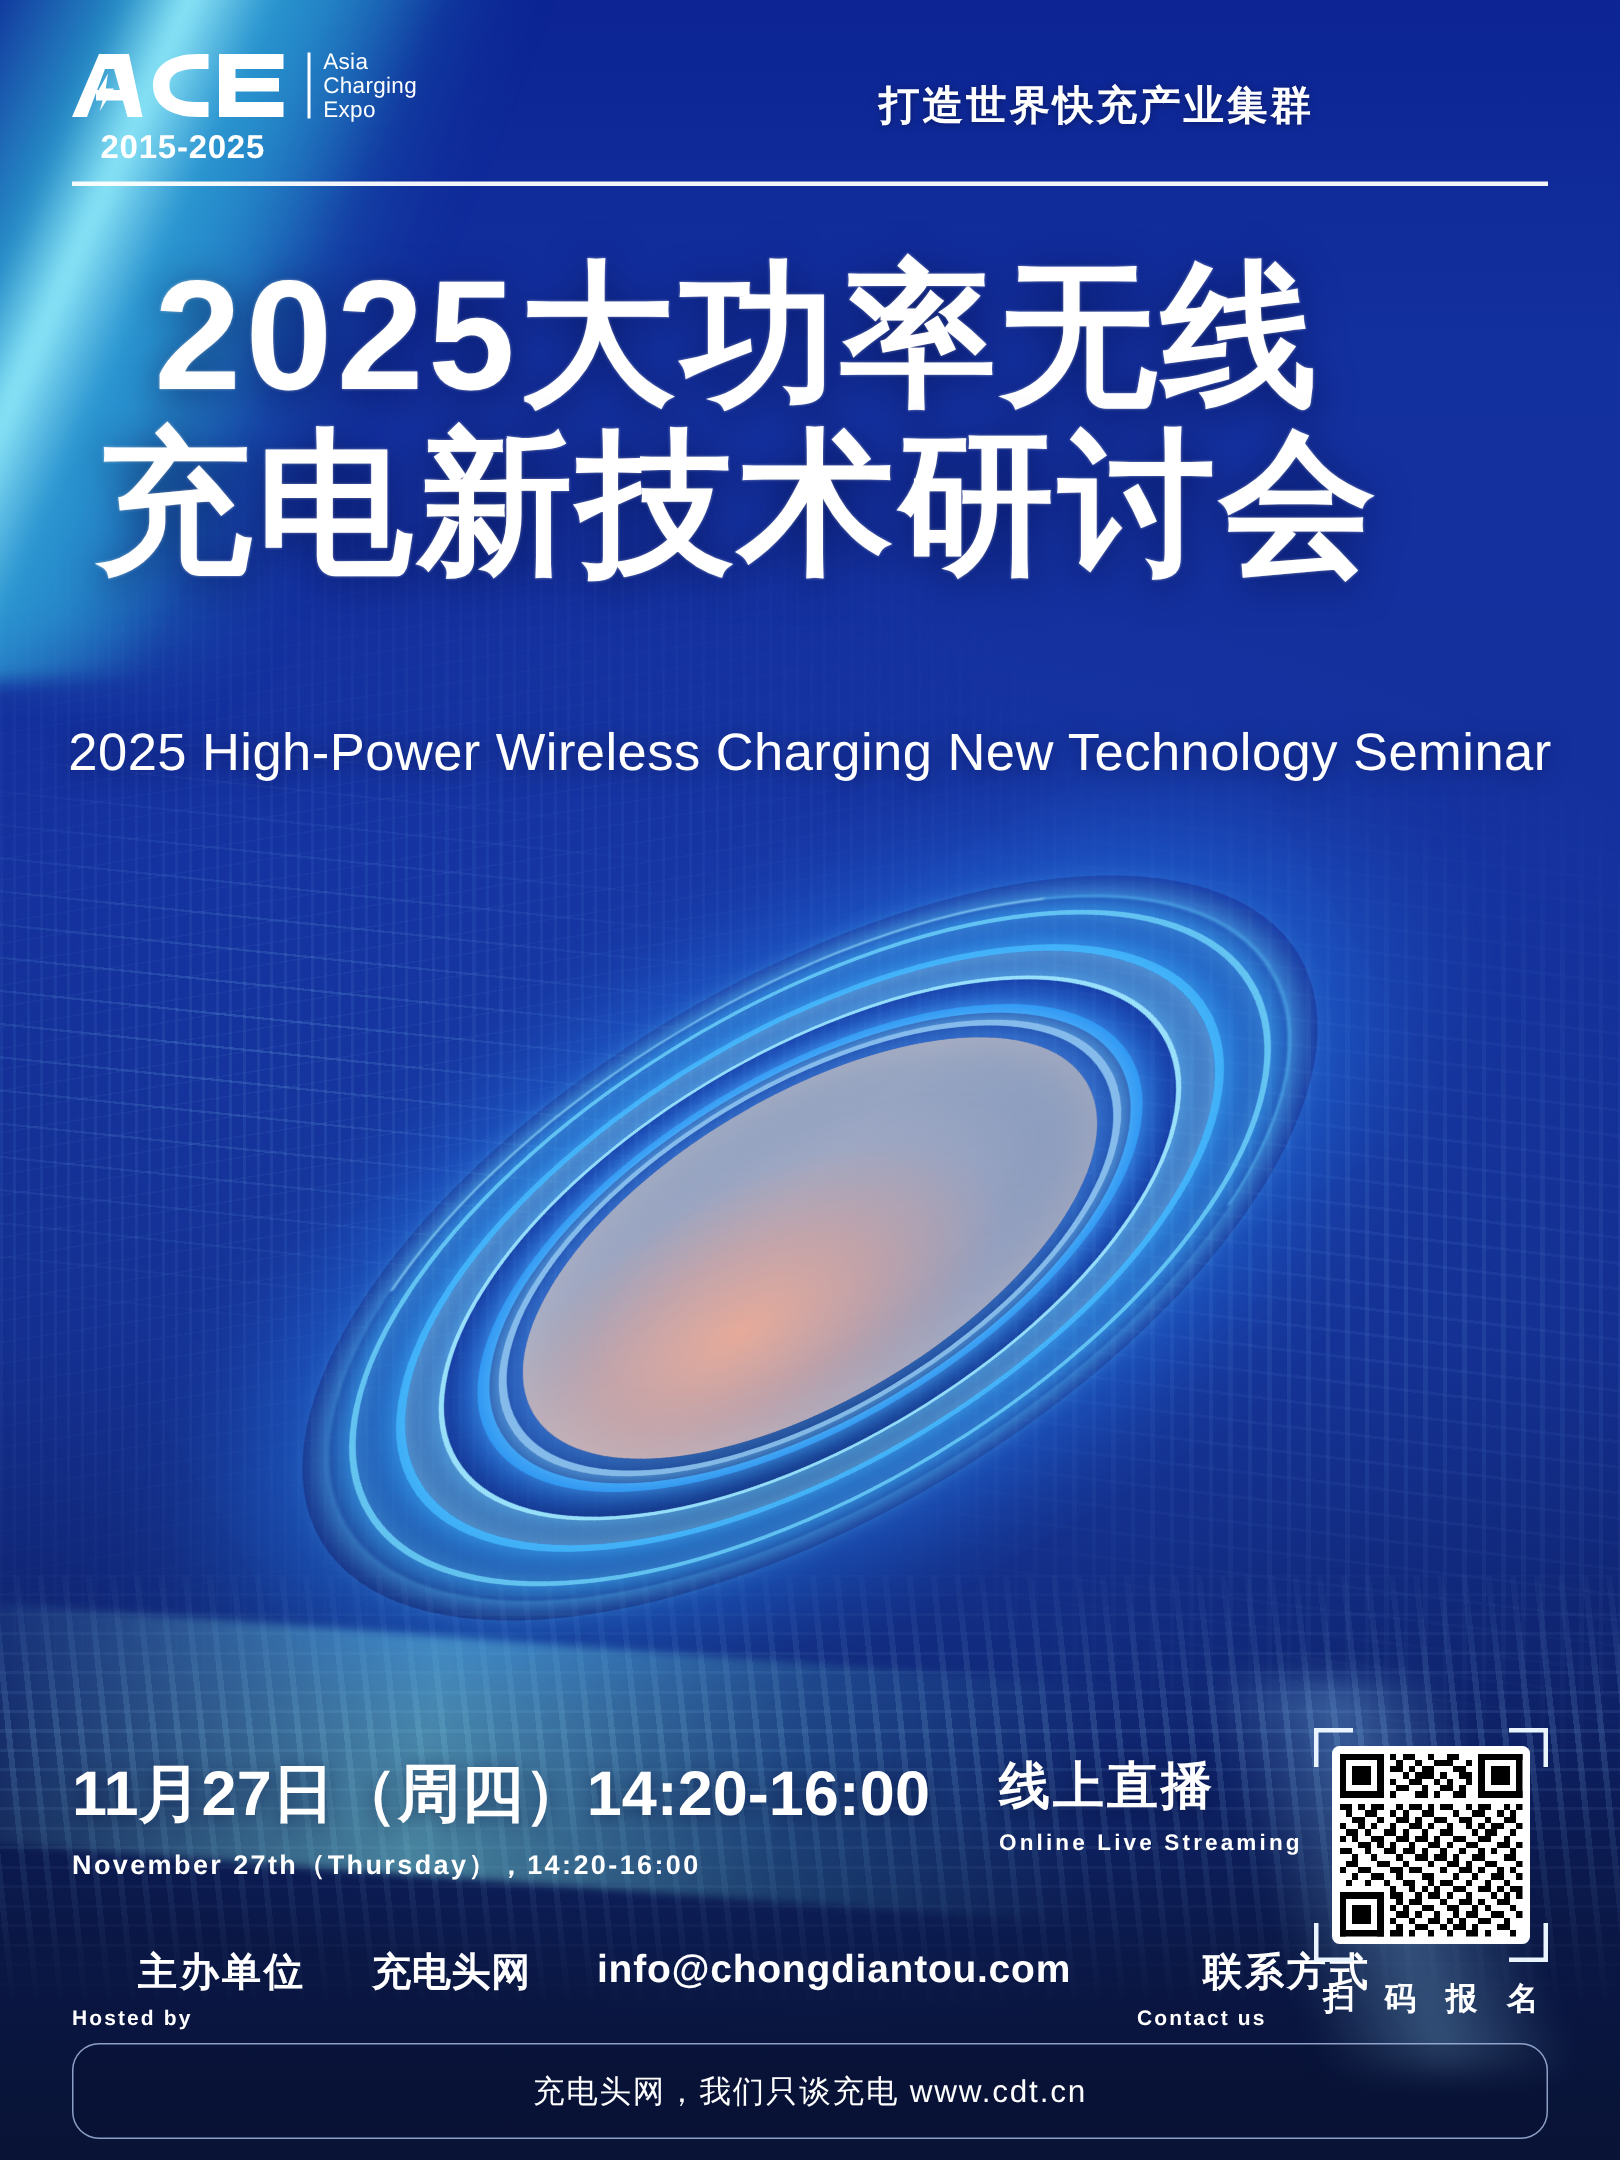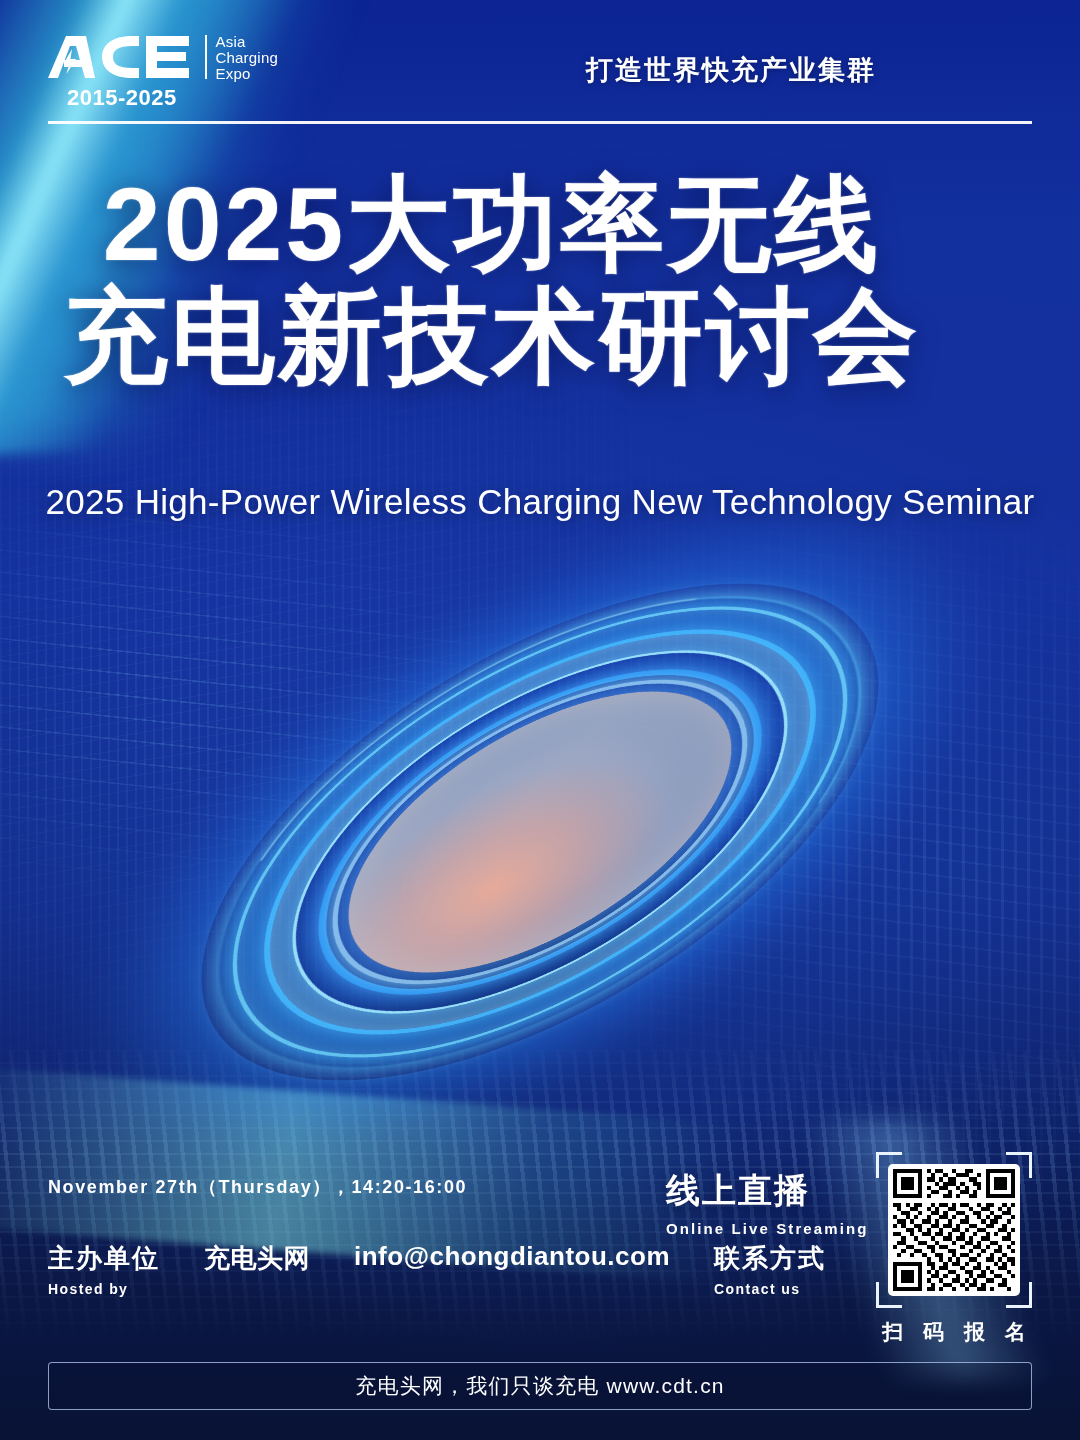--- a/index.html
+++ b/index.html
@@ -136,21 +136,21 @@
     color:#fff; font-size:35px; font-weight:400; letter-spacing:.3px;
     text-shadow:0 2px 14px rgba(0,10,60,.5);margin-top:48px; }
 
   
   .info{ position:absolute; left:48px; top:1168px; }
   .date-cn{ color:#fff; font-size:42px; font-weight:700; letter-spacing:0px; white-space:nowrap;
     text-shadow:0 2px 12px rgba(0,10,50,.5); }
   .date-en{ color:#fff; font-size:18px; font-weight:700; letter-spacing:1.6px; margin-top:7px; }
   .org-row{ display:flex; align-items:flex-start; margin-top:42px; }
   .org-col{ margin-right:44px; }
-  .org-cn{ color:#fff; font-size:26px; font-weight:700; letter-spacing:2px; white-space:nowrap; }
+  .org-cn{ color:#fff; font-size:26px; font-weight:700; letter-spacing:2px; white-space:nowrap;margin-left:44px; }
   .org-en{ color:#fff; font-size:14px; font-weight:700; letter-spacing:1.4px; margin-top:5px; }
   .org-val{ color:#fff; font-size:26px; font-weight:700; letter-spacing:.5px; white-space:nowrap; }
 
   .live{ position:absolute; left:666px; top:1168px; }
   .live-cn{ color:#fff; font-size:34px; font-weight:700; letter-spacing:2px;
     text-shadow:0 2px 12px rgba(0,10,50,.5); }
   .live-en{ color:#fff; font-size:15px; font-weight:700; letter-spacing:2.1px; margin-top:6px; }
 
   
   .qr-box{ position:absolute; left:876px; top:1152px; width:156px; height:156px; }
@@ -158,22 +158,22 @@
   .qr-img{ width:100%; height:100%; display:block; }
   .brk{ position:absolute; width:26px; height:26px; border:3px solid #eaf4ff; }
   .brk.tl{ left:0; top:0; border-right:none; border-bottom:none; }
   .brk.tr{ right:0; top:0; border-left:none; border-bottom:none; }
   .brk.bl{ left:0; bottom:0; border-right:none; border-top:none; }
   .brk.br{ right:0; bottom:0; border-left:none; border-top:none; }
   .qr-label{ position:absolute; left:868px; top:1318px; width:172px; text-align:center;
     color:#fff; font-size:21px; font-weight:700; letter-spacing:7px; text-indent:7px; }
 
   
-  .footer{ position:absolute; left:48px; top:1362px; width:984px; height:48px;
-    border:1.6px solid rgba(175,195,235,.80); border-radius:4px;
+  .footer{ position:absolute; left:48px; top:1362px; width:984px; height:64px;
+    border:1.6px solid rgba(175,195,235,.80); border-radius:18px;
     display:flex; align-items:center; justify-content:center;
     background:rgba(6,14,48,.28); }
   .footer-txt{ color:#fff; font-size:21px; font-weight:400; letter-spacing:1.2px; }
 </style>
 </head>
 <body>
 
 <div class="poster">
 
   <div class="tex-dash"></div>
@@ -230,20 +230,21 @@
     <div class="hr"></div>
   </div>
 
   <div class="title-block">
     <div class="title-l">2025大功率无线</div>
     <div class="title-l">充电新技术研讨会</div>
   </div>
   <div class="subtitle">2025 High-Power Wireless Charging New Technology Seminar</div>
 
   <div class="info">
+    <div class="date-cn">11月27日（周四）14:20-16:00</div>
     <div class="date-en">November 27th（Thursday），14:20-16:00</div>
 
     <div class="org-row">
       <div class="org-col">
         <div class="org-cn">主办单位</div>
         <div class="org-en">Hosted by</div>
       </div>
       <div class="org-col">
         <div class="org-val">充电头网</div>
       </div>

